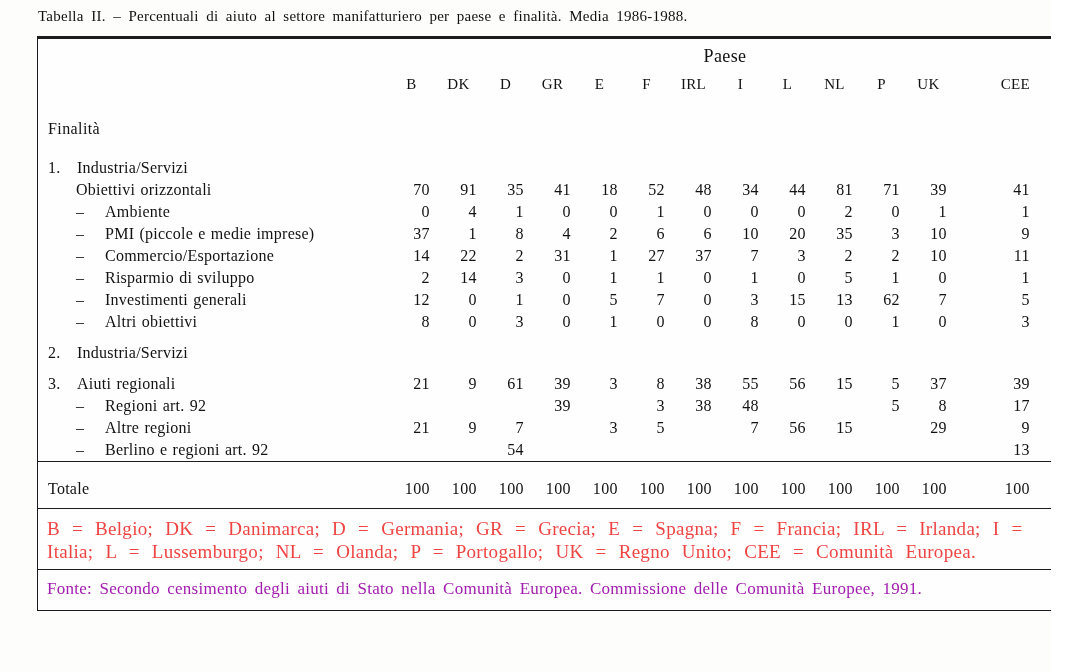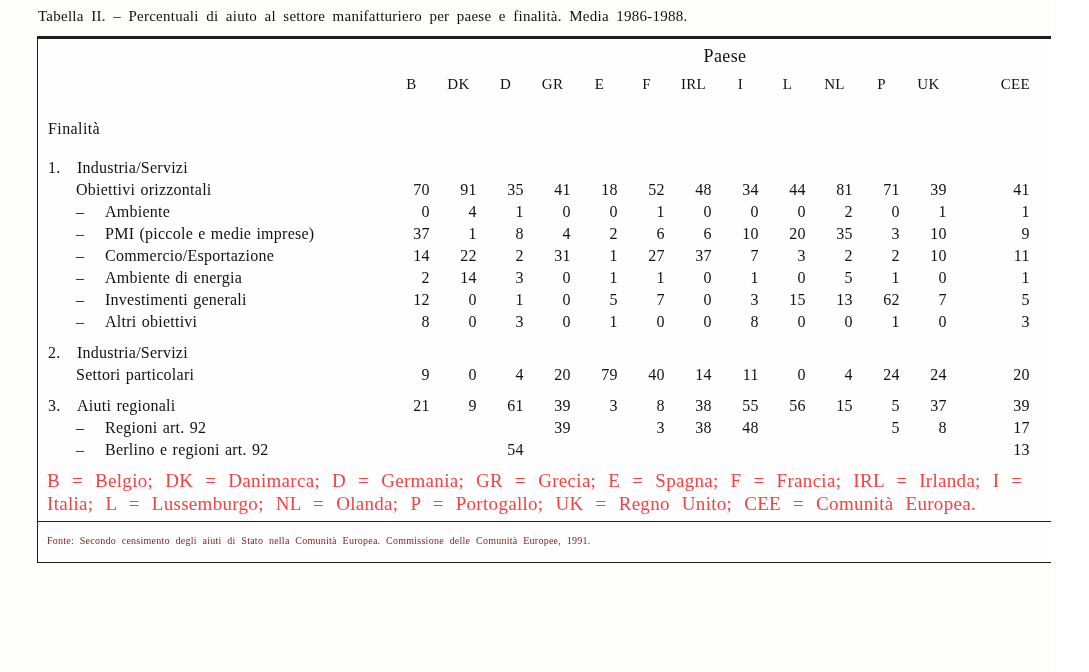--- a/index.html
+++ b/index.html
@@ -37,21 +37,21 @@
   tr.ind1 td.lbl { padding-left:38px; }
   tr.dash td.lbl { padding-left:38px; }
   tr.total td { border-top:1.5px solid #1c1c1c; border-bottom:1.5px solid #1c1c1c; padding-top:16px; padding-bottom:8px; }
   tr.total td.lbl { padding-left:10px; }
   .legend {
     padding:8px 9px 6px 9px; font-size:19px; line-height:23px;
     letter-spacing:0.3px; word-spacing:7px; text-align:left; color:#ef4444;
   }
   .fonte {
     border-top:1.5px solid #1c1c1c; padding:8px 9px 10px 9px;
-    font-size:10px; line-height:22px; letter-spacing:0.25px; word-spacing:3px; color:#7f1d1d;
+    font-size:17px; line-height:22px; letter-spacing:0.25px; word-spacing:3px; color:#a21caf;
   }
 </style>
 </head>
 <body>
 
 <div class="page">
 
   <div class="caption">
     <span>Tabella II.  –  Percentuali di aiuto al settore manifatturiero per paese e finalità. Media 1986-1988.</span>
   </div>
@@ -187,21 +187,21 @@
             <td class="num">27</td>
             <td class="num">37</td>
             <td class="num">7</td>
             <td class="num">3</td>
             <td class="num">2</td>
             <td class="num">2</td>
             <td class="num">10</td>
             <td class="num">11</td>
           </tr>
           <tr class="dash">
-            <td class="lbl"><span class="pfx">–</span><span>Ambiente di energia</span></td>
+            <td class="lbl"><span class="pfx">–</span><span>Risparmio di sviluppo</span></td>
             <td class="num">2</td>
             <td class="num">14</td>
             <td class="num">3</td>
             <td class="num">0</td>
             <td class="num">1</td>
             <td class="num">1</td>
             <td class="num">0</td>
             <td class="num">1</td>
             <td class="num">0</td>
             <td class="num">5</td>
@@ -249,36 +249,20 @@
             <td class="num"></td>
             <td class="num"></td>
             <td class="num"></td>
             <td class="num"></td>
             <td class="num"></td>
             <td class="num"></td>
             <td class="num"></td>
             <td class="num"></td>
             <td class="num"></td>
             <td class="num"></td>
-          </tr>
-          <tr class="ind1">
-            <td class="lbl"><span>Settori particolari</span></td>
-            <td class="num">9</td>
-            <td class="num">0</td>
-            <td class="num">4</td>
-            <td class="num">20</td>
-            <td class="num">79</td>
-            <td class="num">40</td>
-            <td class="num">14</td>
-            <td class="num">11</td>
-            <td class="num">0</td>
-            <td class="num">4</td>
-            <td class="num">24</td>
-            <td class="num">24</td>
-            <td class="num">20</td>
           </tr>
           <tr class="section">
             <td class="lbl"><span class="pfx">3.</span><span>Aiuti regionali</span></td>
             <td class="num">21</td>
             <td class="num">9</td>
             <td class="num">61</td>
             <td class="num">39</td>
             <td class="num">3</td>
             <td class="num">8</td>
             <td class="num">38</td>
@@ -299,34 +283,66 @@
             <td class="num">3</td>
             <td class="num">38</td>
             <td class="num">48</td>
             <td class="num"></td>
             <td class="num"></td>
             <td class="num">5</td>
             <td class="num">8</td>
             <td class="num">17</td>
           </tr>
           <tr class="dash">
+            <td class="lbl"><span class="pfx">–</span><span>Altre regioni</span></td>
+            <td class="num">21</td>
+            <td class="num">9</td>
+            <td class="num">7</td>
+            <td class="num"></td>
+            <td class="num">3</td>
+            <td class="num">5</td>
+            <td class="num"></td>
+            <td class="num">7</td>
+            <td class="num">56</td>
+            <td class="num">15</td>
+            <td class="num"></td>
+            <td class="num">29</td>
+            <td class="num">9</td>
+          </tr>
+          <tr class="dash">
             <td class="lbl"><span class="pfx">–</span><span>Berlino e regioni art. 92</span></td>
             <td class="num"></td>
             <td class="num"></td>
             <td class="num">54</td>
             <td class="num"></td>
             <td class="num"></td>
             <td class="num"></td>
             <td class="num"></td>
             <td class="num"></td>
             <td class="num"></td>
             <td class="num"></td>
             <td class="num"></td>
             <td class="num"></td>
             <td class="num">13</td>
+          </tr>
+          <tr class="total">
+            <td class="lbl"><span>Totale</span></td>
+            <td class="num">100</td>
+            <td class="num">100</td>
+            <td class="num">100</td>
+            <td class="num">100</td>
+            <td class="num">100</td>
+            <td class="num">100</td>
+            <td class="num">100</td>
+            <td class="num">100</td>
+            <td class="num">100</td>
+            <td class="num">100</td>
+            <td class="num">100</td>
+            <td class="num">100</td>
+            <td class="num">100</td>
           </tr>
         </tbody>
     </table>
 
     <div class="legend">
       <span>B = Belgio; DK = Danimarca; D = Germania; GR = Grecia; E = Spagna; F = Francia; IRL = Irlanda; I = Italia; L = Lussemburgo; NL = Olanda; P = Portogallo; UK = Regno Unito; CEE = Comunità Europea.</span>
     </div>
 
     <div class="fonte">
       <span>Fonte: Secondo censimento degli aiuti di Stato nella Comunità Europea. Commissione delle Comunità Europee, 1991.</span>

